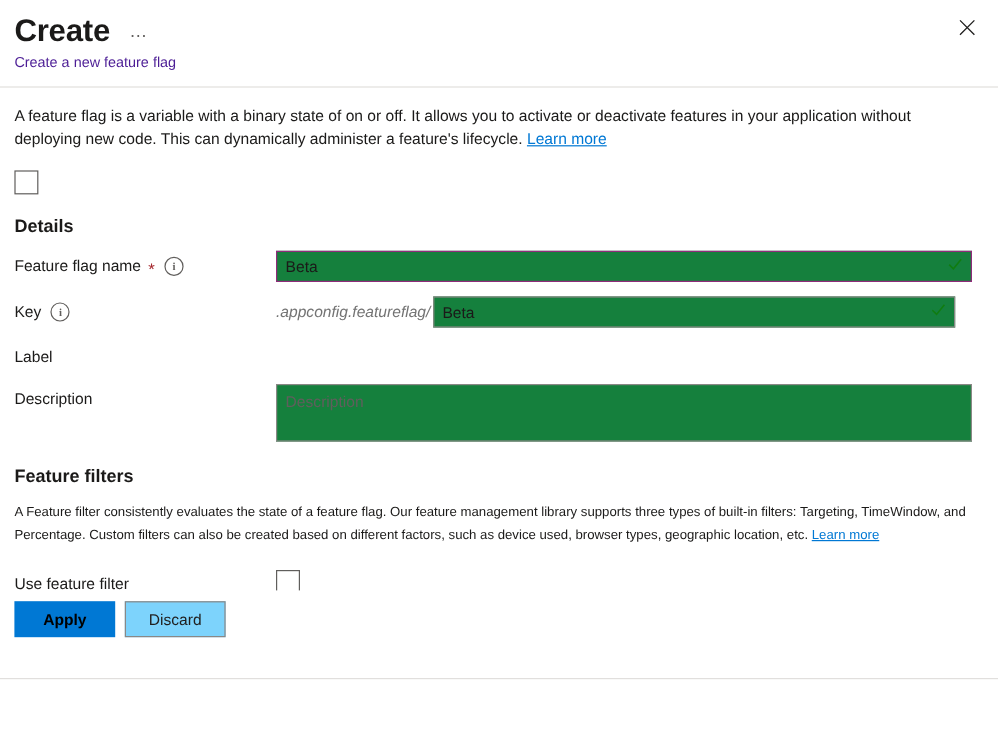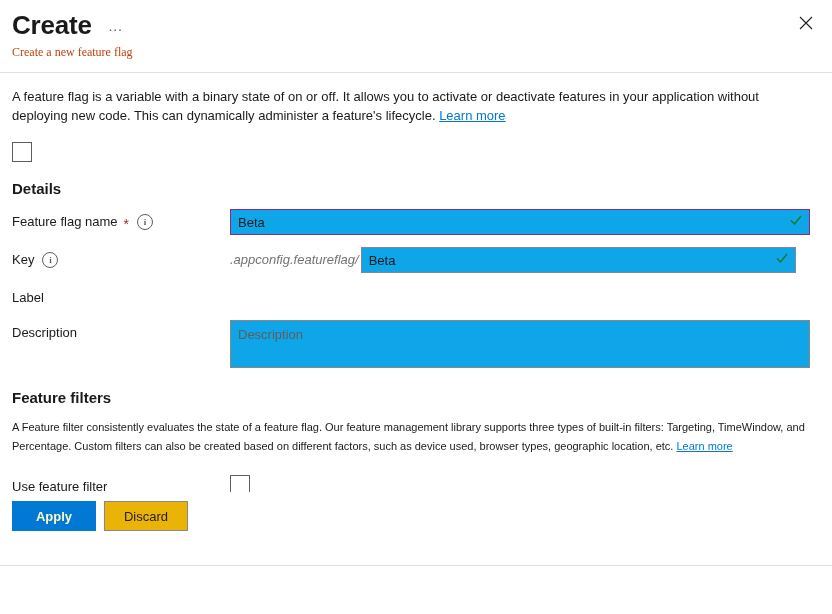--- a/index.html
+++ b/index.html
@@ -44,22 +44,21 @@
     color: #605e5c;
     line-height: 20px;
     cursor: pointer;
     padding: 0 4px;
     position: relative;
     top: -3px;
   }
   .subtitle {
     margin-top: 5px;
     font-size: 12px;
-    color: #c2410c;
-    font-family: Liberation Serif, serif;
+    color: #4c1d95;
   }
   .close-btn {
     position: absolute;
     right: 12px;
     top: 9px;
     width: 28px;
     height: 28px;
     display: flex;
     align-items: center;
     justify-content: center;
@@ -162,21 +161,21 @@
   .field {
     position: relative;
     width: 580px;
     box-sizing: border-box;
   }
   .input {
     width: 100%;
     height: 26px;
     box-sizing: border-box;
     border: 1px solid #8a8886;
-    background: #0ea5e9;
+    background: #15803d;
     font-family: "Liberation Sans", sans-serif;
     font-size: 13px;
     color: #1b1a19;
     padding: 0 28px 0 7px;
     outline: none;
   }
   .input.focused {
     border: 1px solid #8f2b7a;
   }
   .input::placeholder { color: #605e5c; }
@@ -251,25 +250,25 @@
     min-width: 84px;
     font-family: "Liberation Sans", sans-serif;
     font-size: 13px;
     border: 1px solid transparent;
     cursor: pointer;
     padding: 0 14px;
     box-sizing: border-box;
   }
   .btn-primary {
     background: #0078d4;
-    color: #fef9c3;
+    color: #000000;
     font-weight: 600;
   }
   .btn-secondary {
-    background: #eab308;
+    background: #7dd3fc;
     color: #201f1e;
     border: 1px solid #8a8886;
   }
 </style>
 </head>
 <body>
 
 <div class="panel">
 
   <div class="header">

